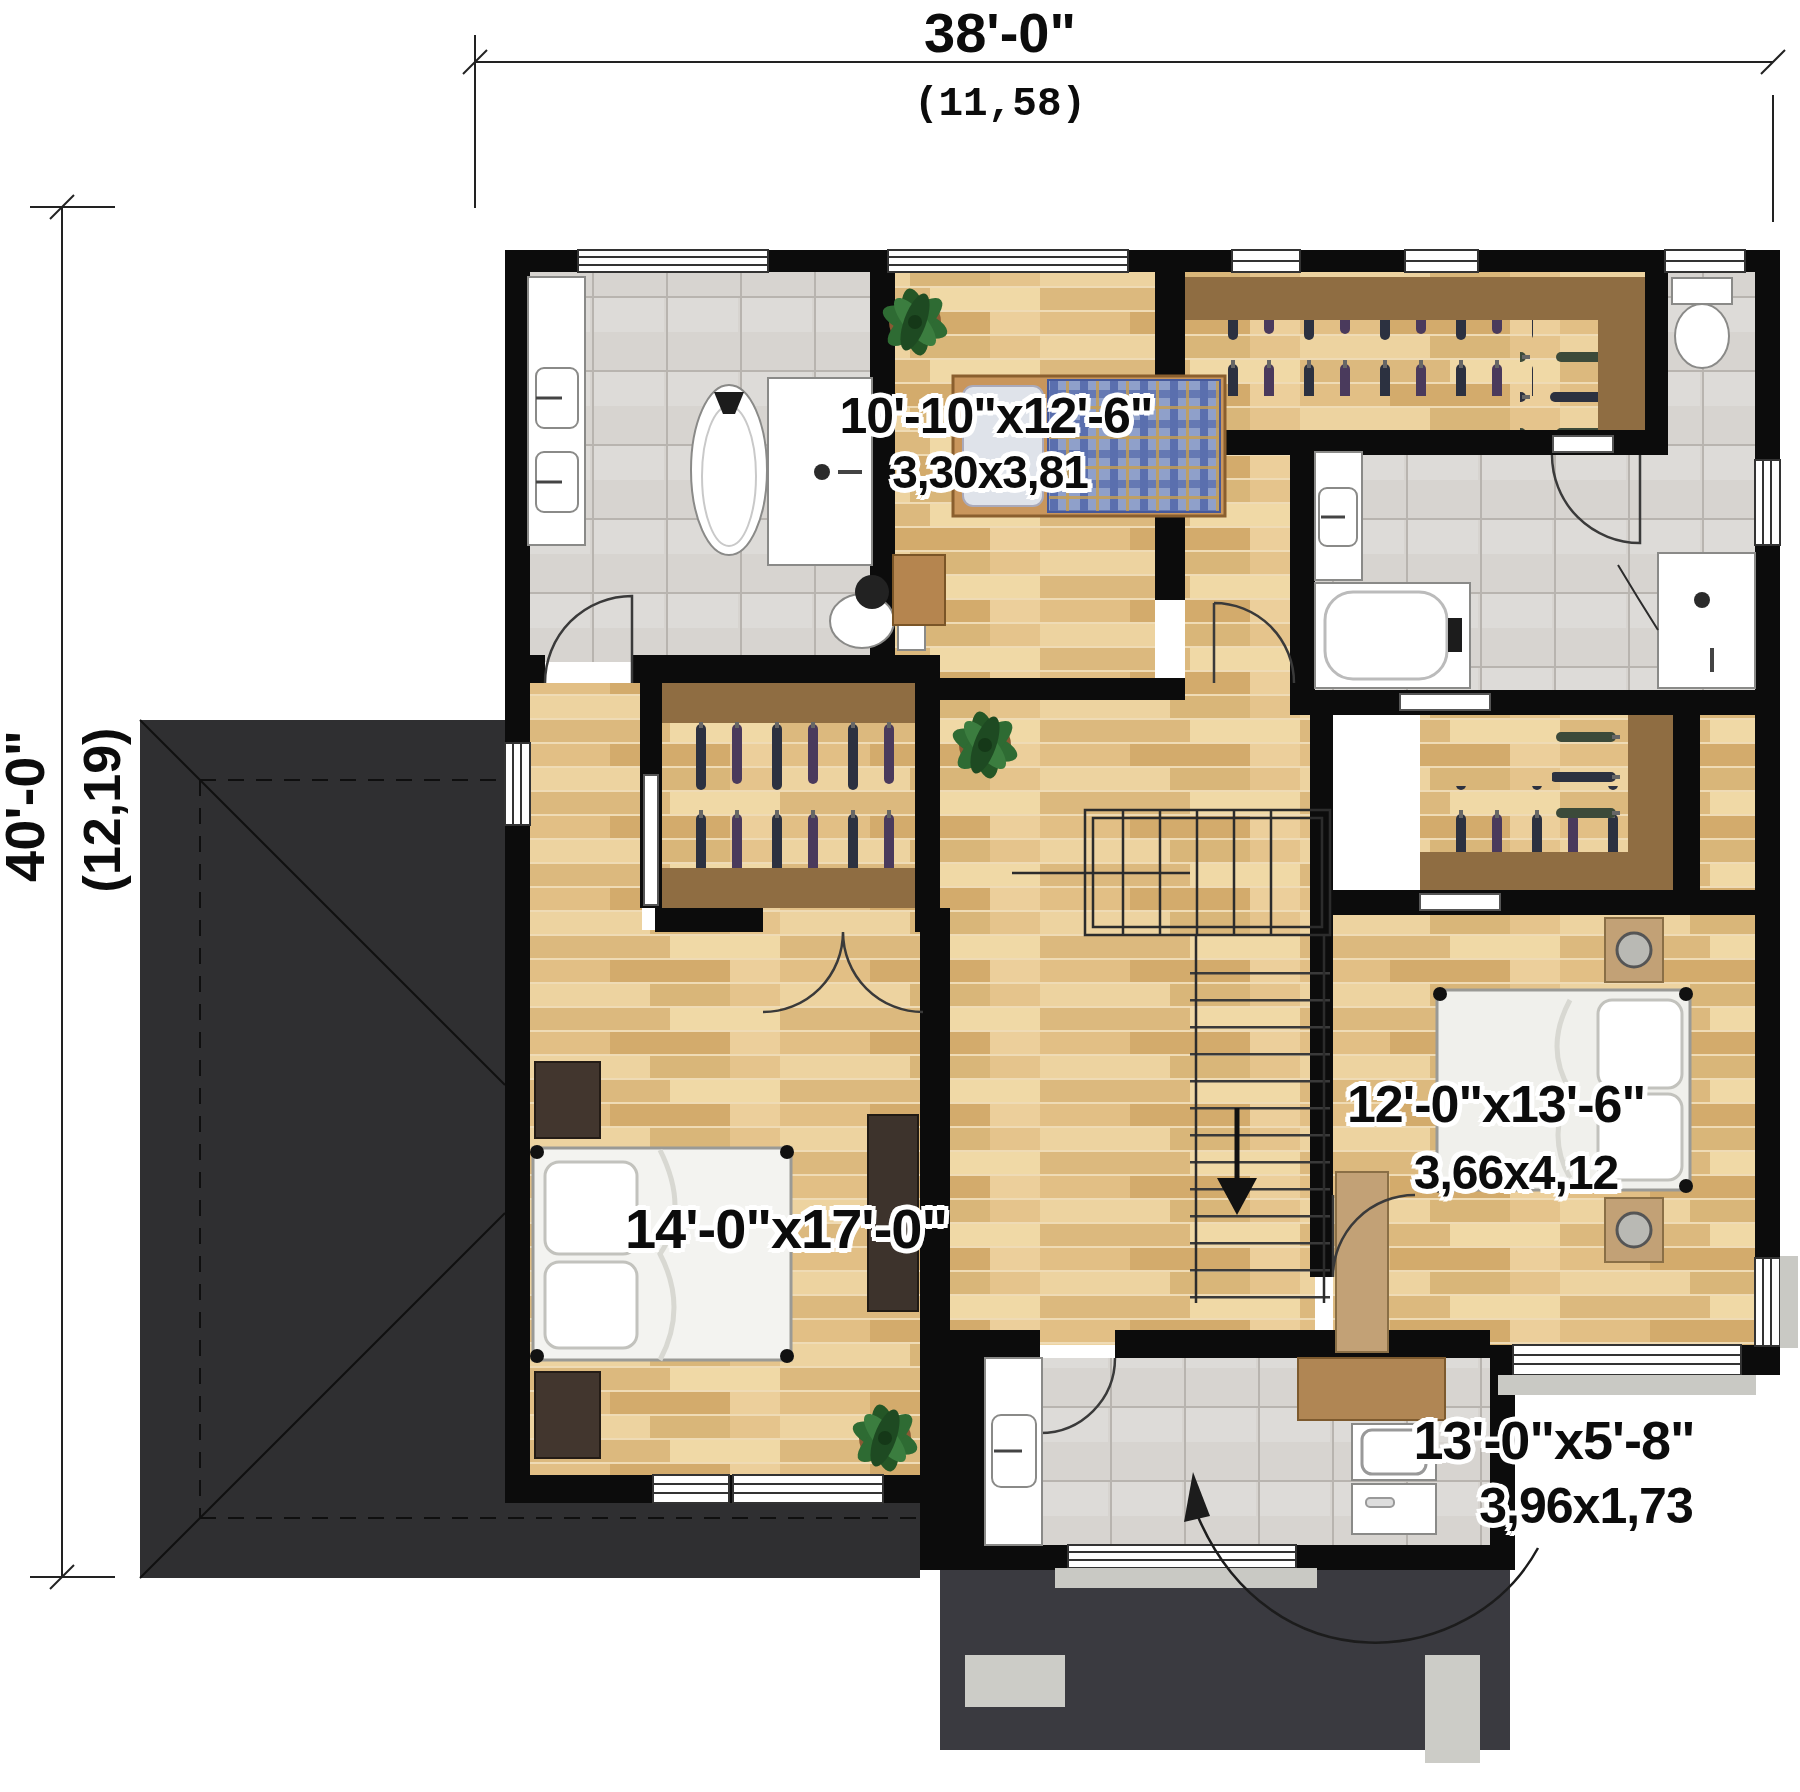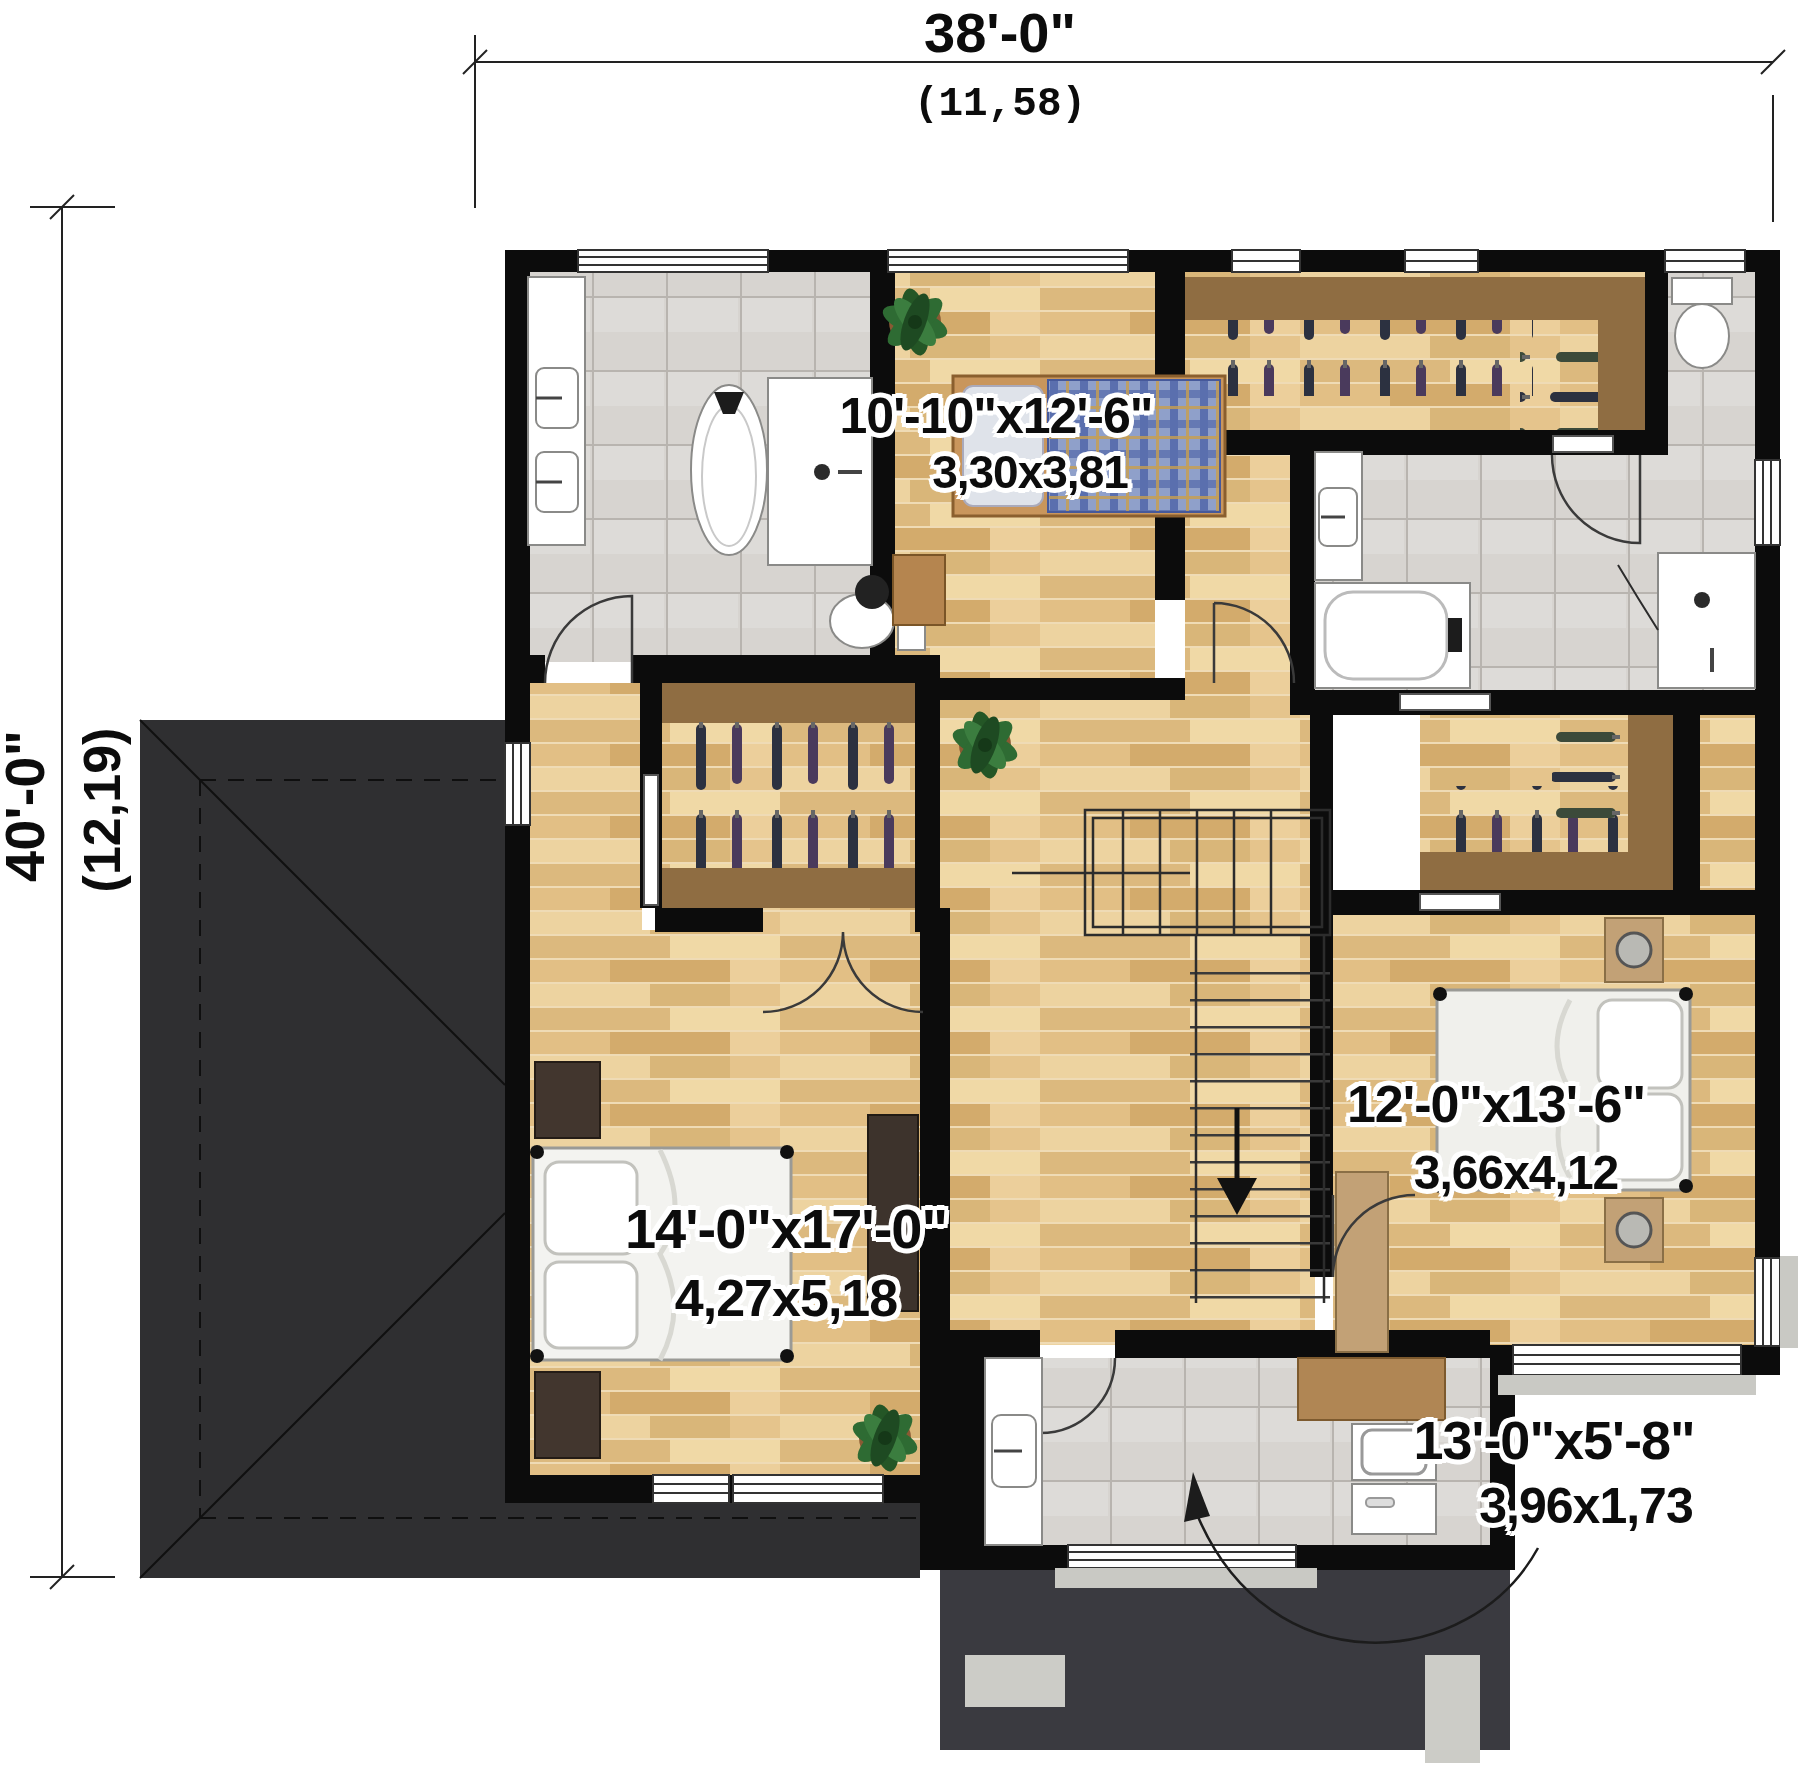--- a/index.html
+++ b/index.html
@@ -358,23 +358,22 @@
     <path d="M1184 1522 L 1210 1516 L 1193 1472 Z" fill="#1c1c1c"></path>
   </g>
 </svg>
 
 <div class="lbl dim" style="left:1000px;top:32px;font-size:56px;">38'-0"</div>
 <div class="lbl dim" style="left:1000px;top:104px;font-size:41px;font-family:Liberation Mono, monospace;">(11,58)</div>
 <div class="lbl dim rot" style="left:24px;top:806px;font-size:56px;">40'-0"</div>
 <div class="lbl dim rot" style="left:102px;top:810px;font-size:52px;">(12,19)</div>
 
 <div class="lbl" style="left:996px;top:416px;font-size:50px;">10'-10"x12'-6"</div>
-<div class="lbl" style="left:990px;top:472px;font-size:46px;margin-left:40px;">3,30x3,81</div>
+<div class="lbl" style="left:990px;top:472px;font-size:46px;">3,30x3,81</div>
 
 <div class="lbl" style="left:1496px;top:1104px;font-size:52px;">12'-0"x13'-6"</div>
 <div class="lbl" style="left:1496px;top:1172px;font-size:48px;margin-left:20px;">3,66x4,12</div>
 
 <div class="lbl" style="left:786px;top:1228px;font-size:56px;">14'-0"x17'-0"</div>
-<div class="lbl" style="left:786px;top:1298px;font-size:52px;">4,27x5,18</div>
 
 <div class="lbl" style="left:1554px;top:1440px;font-size:54px;">13'-0"x5'-8"</div>
 <div class="lbl" style="left:1550px;top:1506px;font-size:50px;margin-left:36px;">3,96x1,73</div>
 </div>
 
 </body></html>

